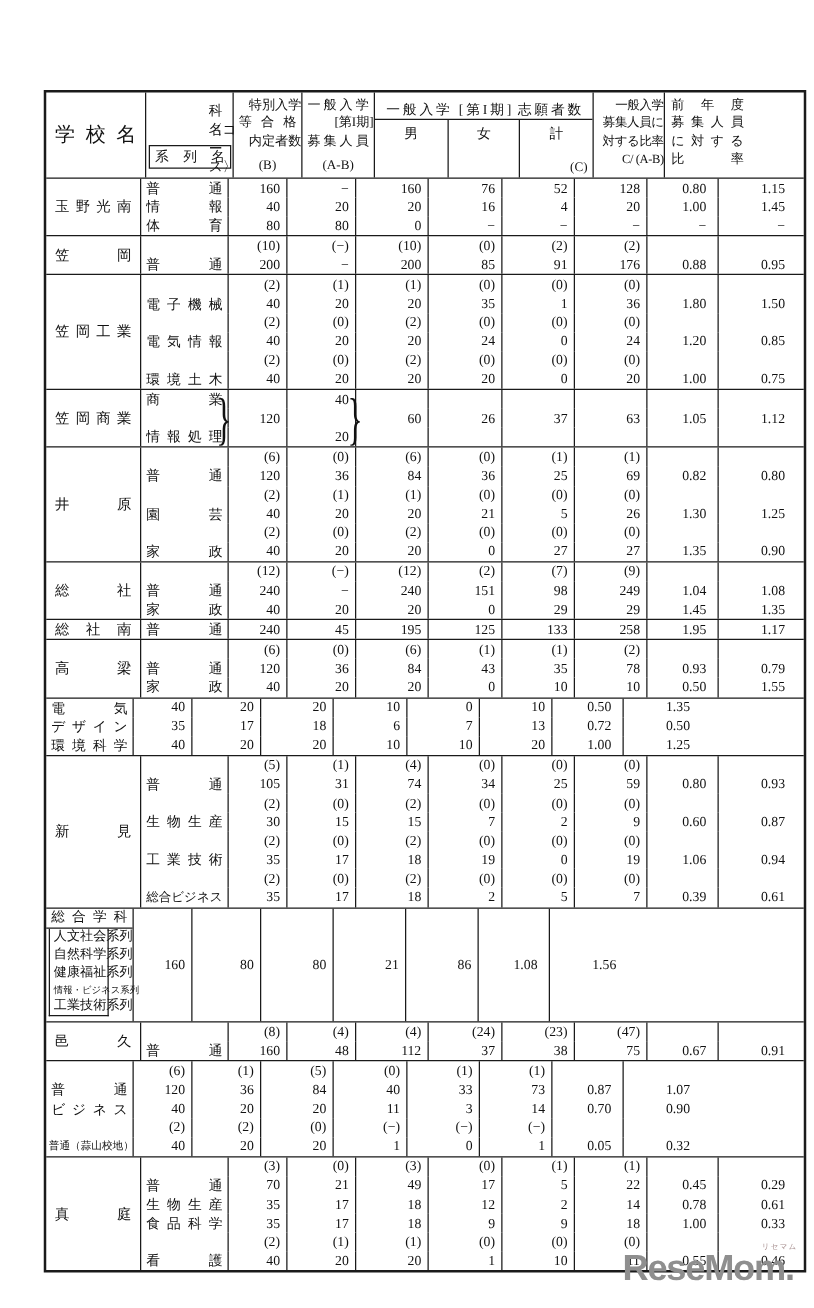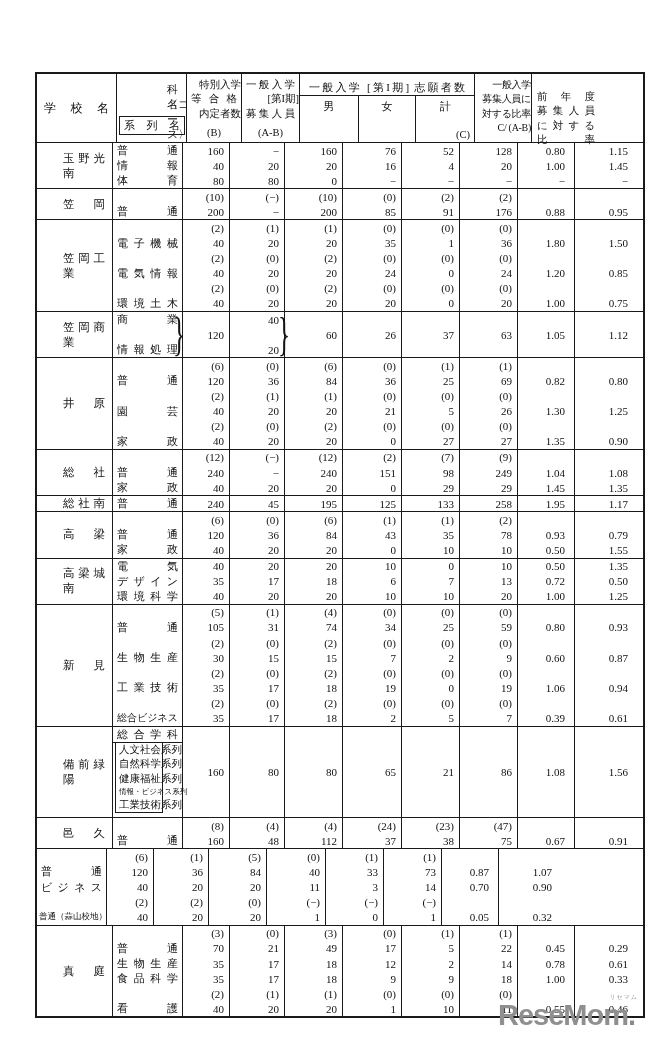--- a/index.html
+++ b/index.html
@@ -21,25 +21,25 @@
   
   .thead{display:flex;height:68px;border-bottom:1.5px solid var(--bc);font-size:11px;}
   .hc{box-sizing:border-box;border-right:1px solid var(--bc);height:100%;}
   .c0{width:80px;display:flex;align-items:center;}
   .c1{width:70px;display:flex;flex-direction:column;padding-top:8px;}
   .c2{width:47px;display:flex;flex-direction:column;}
   .c3{width:55px;}
   .c4{width:58px;}
   .cgrp{width:175px;display:flex;flex-direction:column;}
   .c8{width:57px;}
-  .c9{width:68px;margin-top:12px;}
+  .c9{width:68px;}
   .c9{border-right:none;}
   .jt{text-align:justify;text-align-last:justify;text-justify:inter-character;}
   .hline{line-height:15px;height:15px;padding:0 4px;font-size:11px;margin-left:46px;}
-  .c0 .jt{width:100%;padding:0 7px;font-size:12px;}
+  .c0 .jt{width:100%;padding:0 7px;font-size:16px;}
   .series-box{margin:4px 1px 0 2px;border:1px solid var(--bc);height:17px;display:flex;align-items:center;}
   .series-box .jt{width:100%;padding:0 4px;font-size:11px;}
   .stack{display:flex;flex-direction:column;padding-top:4px;height:100%;box-sizing:border-box;}
   .stack div{line-height:14.4px;height:14.4px;text-align:right;font-size:10.5px;white-space:nowrap;}
   .stack .jt{padding:0 4px;text-align:justify;}
   .stack .note{text-align:center;}
   .c2 .capl{margin-top:9px;line-height:14px;font-size:10.5px;padding:0 3px;}
   .c2 .note{margin-top:auto;margin-bottom:4px;text-align:center;font-size:10.5px;}
   .g-label{height:21px;border-bottom:1px solid var(--bc);display:flex;align-items:flex-end;}
   .g-label .jt{width:100%;padding:0 9px;font-size:11px;}
@@ -50,21 +50,21 @@
   .sub.total{width:58px;border-right:none;display:flex;flex-direction:column;}
   .sub.total .tlab{text-align:center;}
   .sub.total .cnote{margin-top:auto;align-self:flex-end;padding:0 4px 2px 0;font-size:10.5px;}
   .c8 .stack div{font-size:10px;letter-spacing:-0.3px;}
   .c9 .stack .jt{padding:0 5px;font-size:10.5px;}
 
   
   .tbody{width:100%;}
   .block{display:flex;border-bottom:1.5px solid var(--bc);}
   .block:last-child{border-bottom:none;}
-  .school{width:80px;box-sizing:border-box;border-right:1px solid var(--bc);display:flex;align-items:center;padding-left:19px;}
+  .school{width:80px;box-sizing:border-box;border-right:1px solid var(--bc);display:flex;align-items:center;}
   .sname{width:100%;padding:0 7px;font-size:11.5px;}
   .rows{width:530px;display:flex;flex-direction:column;}
   .rows.rel{position:relative;}
   .rows.krow{flex-direction:row;}
   .line{display:flex;height:var(--lh);}
   .cell{box-sizing:border-box;border-right:1px solid var(--bc);}
   .course{width:70px;display:flex;align-items:center;}
   .cname{width:100%;padding:0 4px;font-size:11px;white-space:nowrap;}
   .cname.f6{font-size:10px;}
   .cname.f8{font-size:8.5px;padding:0 2px;}
@@ -550,23 +550,20 @@
               <div class="cell num cab">20</div>
               <div class="cell num cm">0</div>
               <div class="cell num cf">10</div>
               <div class="cell num cc">10</div>
               <div class="cell num cr1">0.50</div>
               <div class="cell num cr2">1.55</div>
             </div>
           </div>
         </div>
         <div class="block">
-          <div class="school">
-            <span class="jt sname">高梁城南</span>
-          </div>
           <div class="rows">
             <div class="line">
               <div class="cell course">
                 <span class="jt cname">電気</span>
               </div>
               <div class="cell num ca">40</div>
               <div class="cell num cb">20</div>
               <div class="cell num cab">20</div>
               <div class="cell num cm">10</div>
               <div class="cell num cf">0</div>
@@ -699,38 +696,34 @@
               <div class="cell num cab">18</div>
               <div class="cell num cm">2</div>
               <div class="cell num cf">5</div>
               <div class="cell num cc">7</div>
               <div class="cell num cr1">0.39</div>
               <div class="cell num cr2">0.61</div>
             </div>
           </div>
         </div>
         <div class="block">
-          <div class="school">
-            <span class="jt sname">備前緑陽</span>
-          </div>
           <div class="rows krow" style="height: 90.6px;">
             <div class="kcourse">
               <div class="kdept jt">総合学科</div>
               <div class="kbox">
                 <div class="kline jt">人文社会系列</div>
                 <div class="kline jt">自然科学系列</div>
                 <div class="kline jt">健康福祉系列</div>
                 <div class="kline jt ksmall">情報・ビジネス系列</div>
                 <div class="kline jt">工業技術系列</div>
               </div>
             </div>
             <div class="cell num tallcell ca">160</div>
             <div class="cell num tallcell cb">80</div>
             <div class="cell num tallcell cab">80</div>
-            <div class="cell num tallcell cm">65</div>
             <div class="cell num tallcell cf">21</div>
             <div class="cell num tallcell cc">86</div>
             <div class="cell num tallcell cr1">1.08</div>
             <div class="cell num tallcell cr2">1.56</div>
           </div>
         </div>
         <div class="block">
           <div class="school">
             <span class="jt sname">邑久</span>
           </div>

